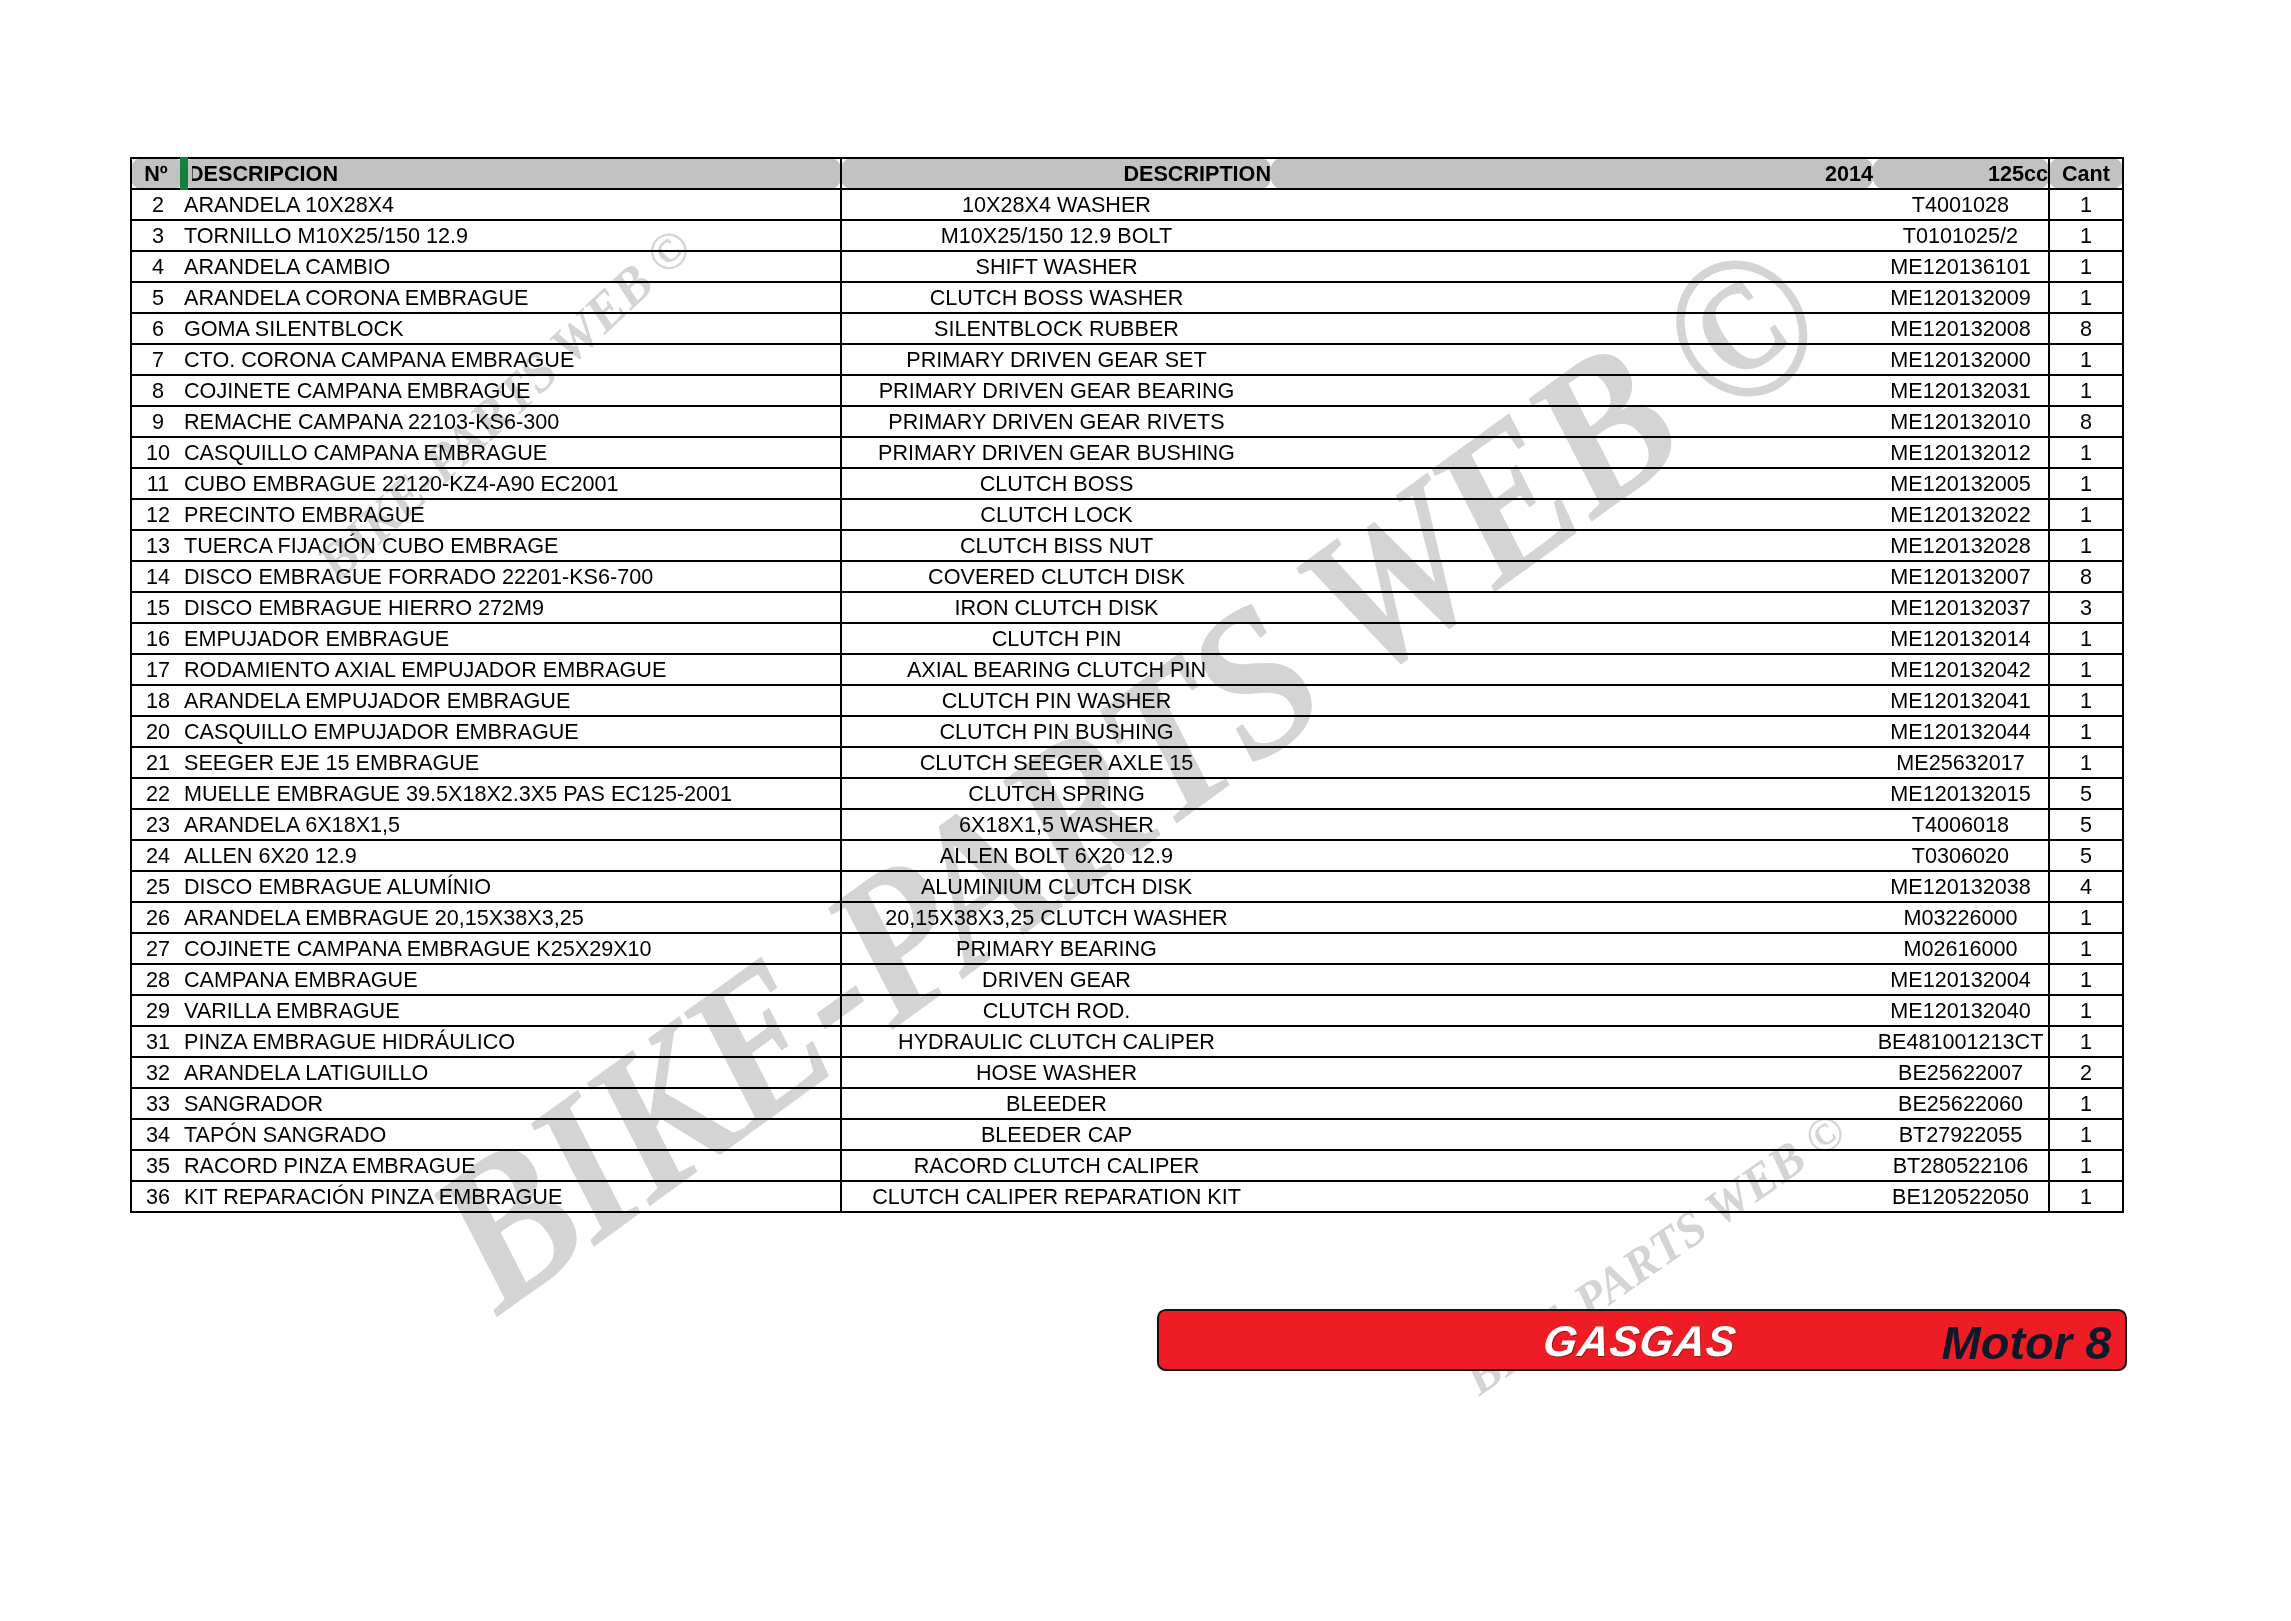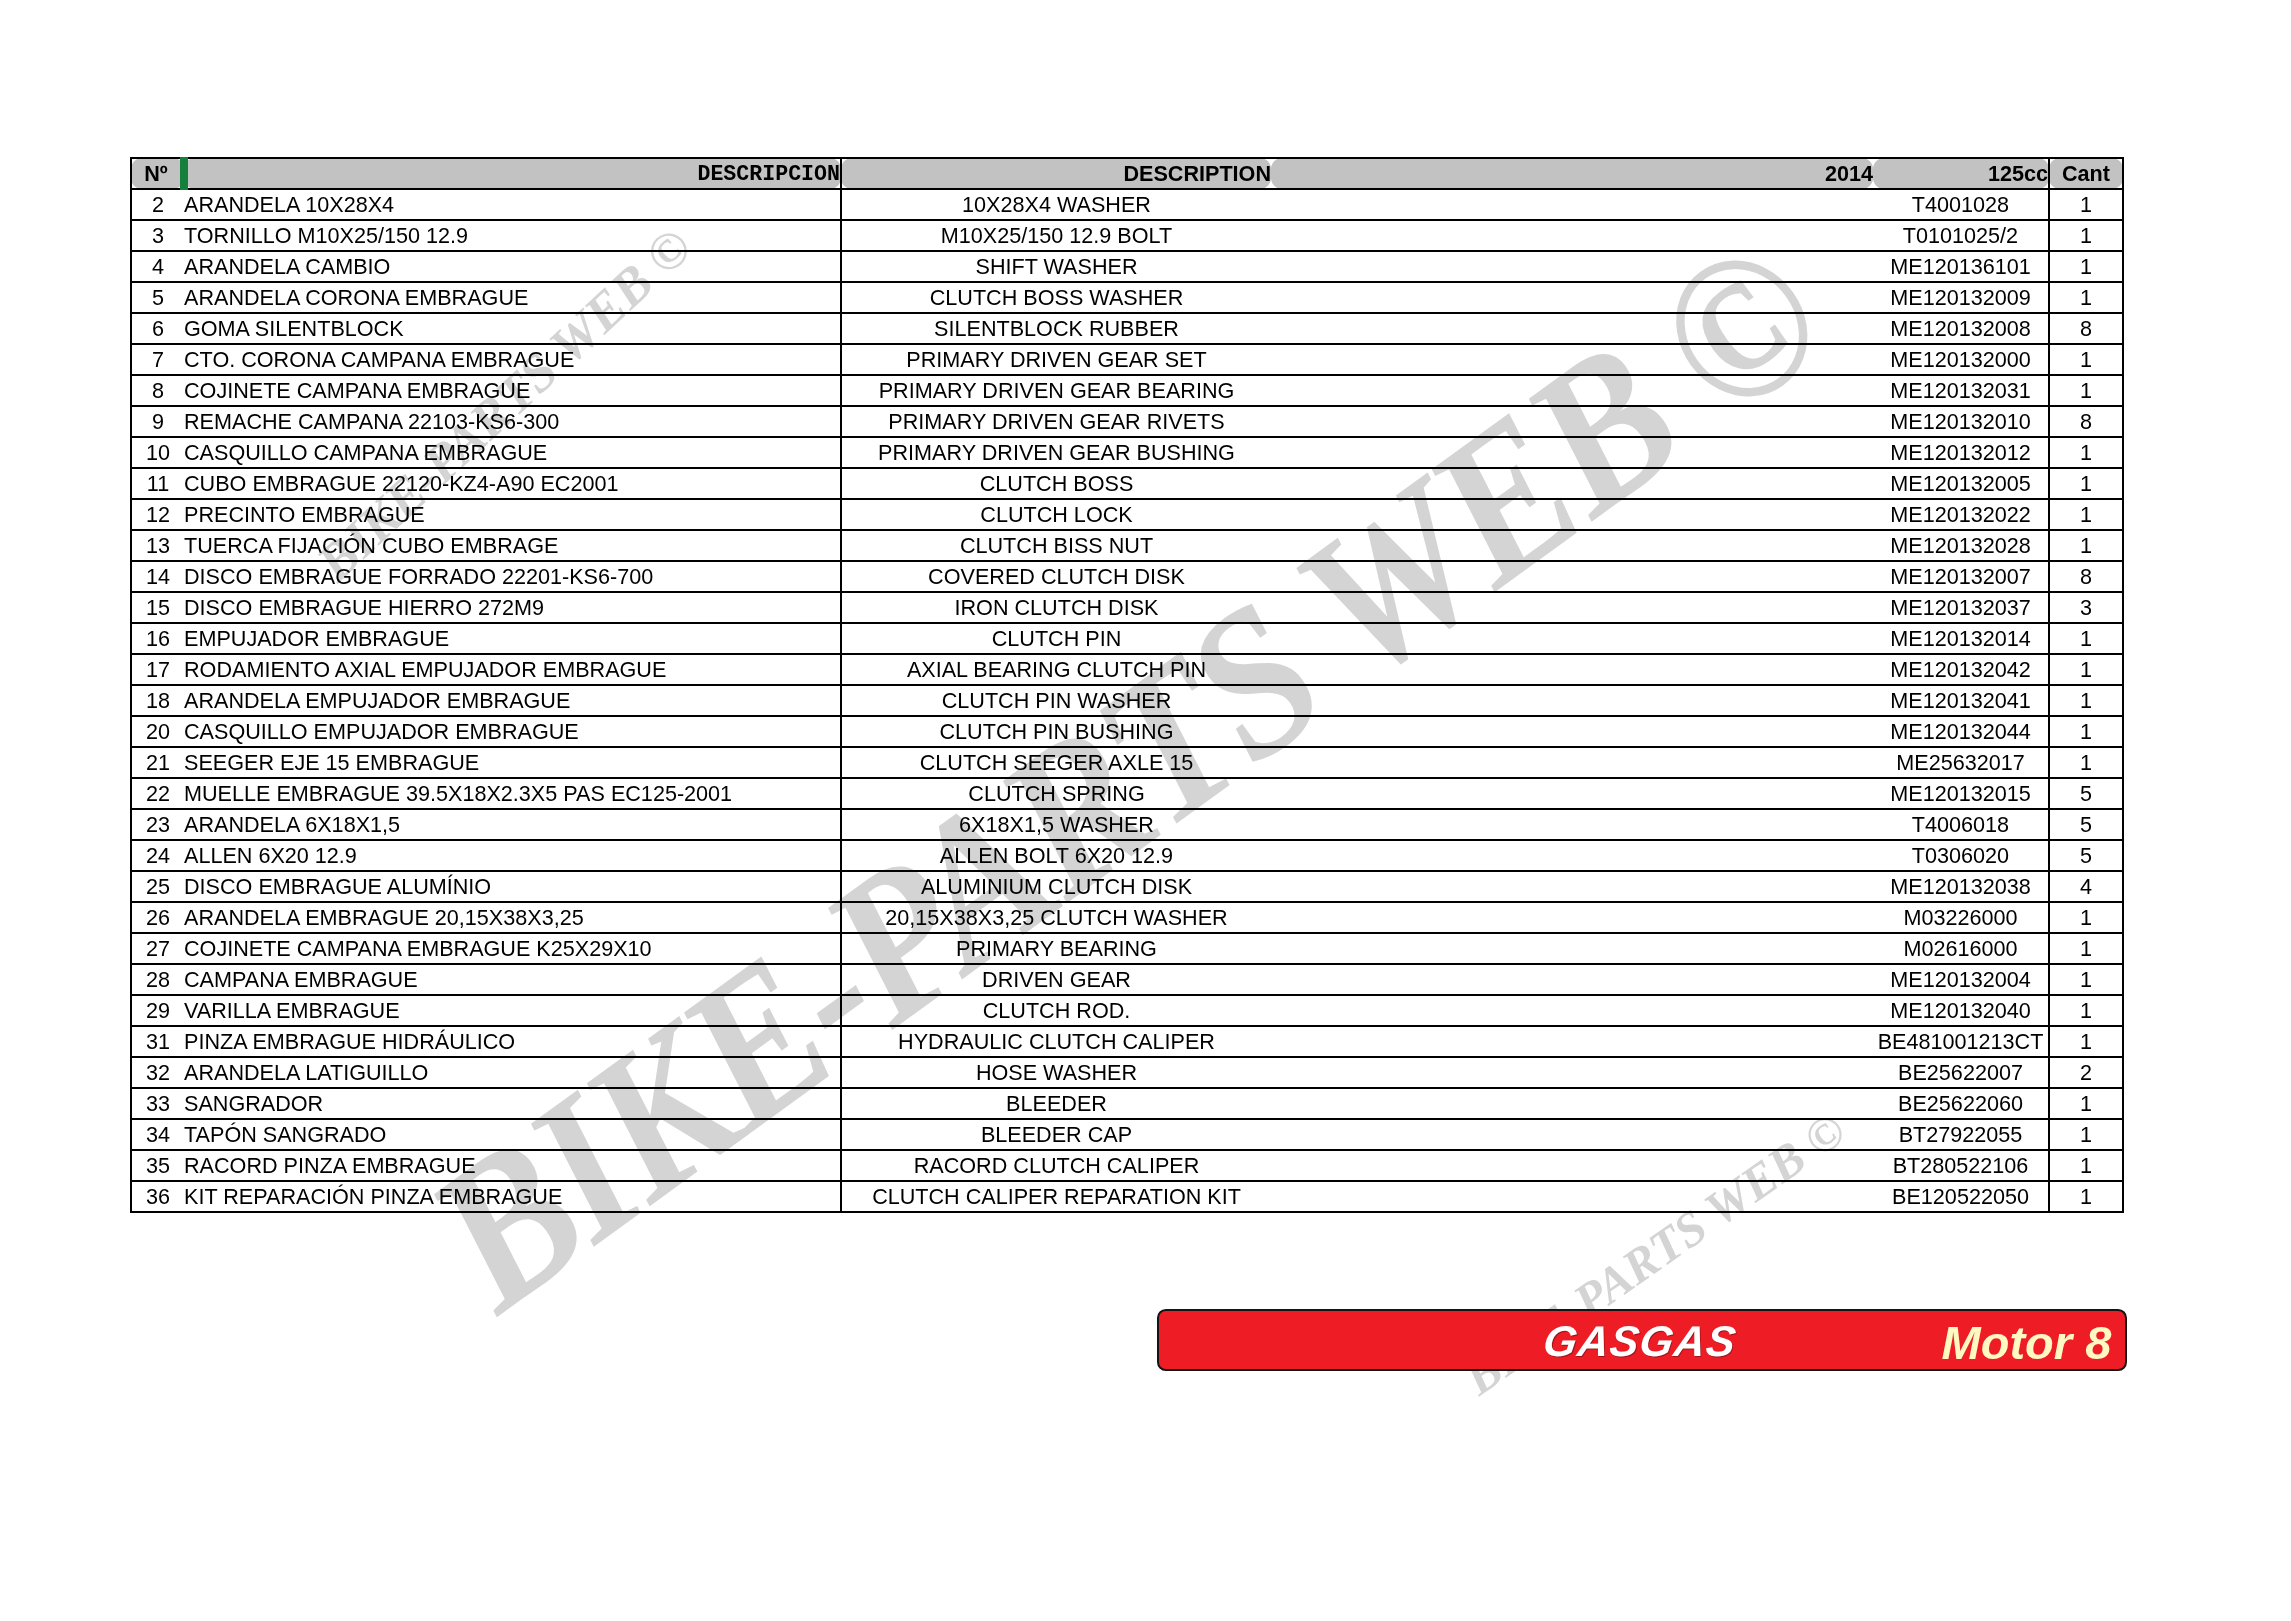--- a/index.html
+++ b/index.html
@@ -42,21 +42,21 @@
 
   table.parts thead th{
     background:#c2c2c2;
     height:29px;
     font-weight:bold;
     border-bottom:2.9px solid #000;
     padding:0;
     overflow:hidden;white-space:nowrap;border-radius:11px;
   }
   th.h-no{text-align:center;}
-  th.h-es{text-align:right;padding-left:11.8px;border-left:8px solid #15803d;font-family:Liberation Mono, monospace;}
+  th.h-es{text-align:left;padding-left:11.8px;border-left:8px solid #15803d;}
   th.h-en{text-align:right;padding-left:4.9px;border-left:2.9px solid #000;}
   th.h-y{text-align:right;font-weight:bold;}
   th.h-p{text-align:right;}
   th.h-cant{text-align:center;border-left:2.9px solid #000;margin-top:14px;}
 
   table.parts tbody td{
     height:29px;
     border-bottom:2.9px solid #000;
     padding:0;
     background:transparent;
@@ -85,21 +85,21 @@
     text-align:center;
     font-size:43px;font-weight:bold;font-style:italic;
     letter-spacing:1px;
     color:#ffffff;
     transform:skewX(-8deg);
     text-shadow:1px 1px 0 rgba(0,0,0,0.35);
   }
   .motor{
     position:absolute;right:13.7px;top:3.9px;
     font-size:47px;font-weight:bold;font-style:italic;
-    color:#fef9c3;
+    color:#0f172a;
     letter-spacing:0px;
   }
 </style>
 </head>
 <body>
 
 <div class="page">
 
   <div class="wm wm1" style="color: rgb(212, 212, 212);">BIKE-PARTS WEB ©</div>
   <div class="wm wm2" style="color: rgb(212, 212, 212);">BIKE-PARTS WEB ©</div>

